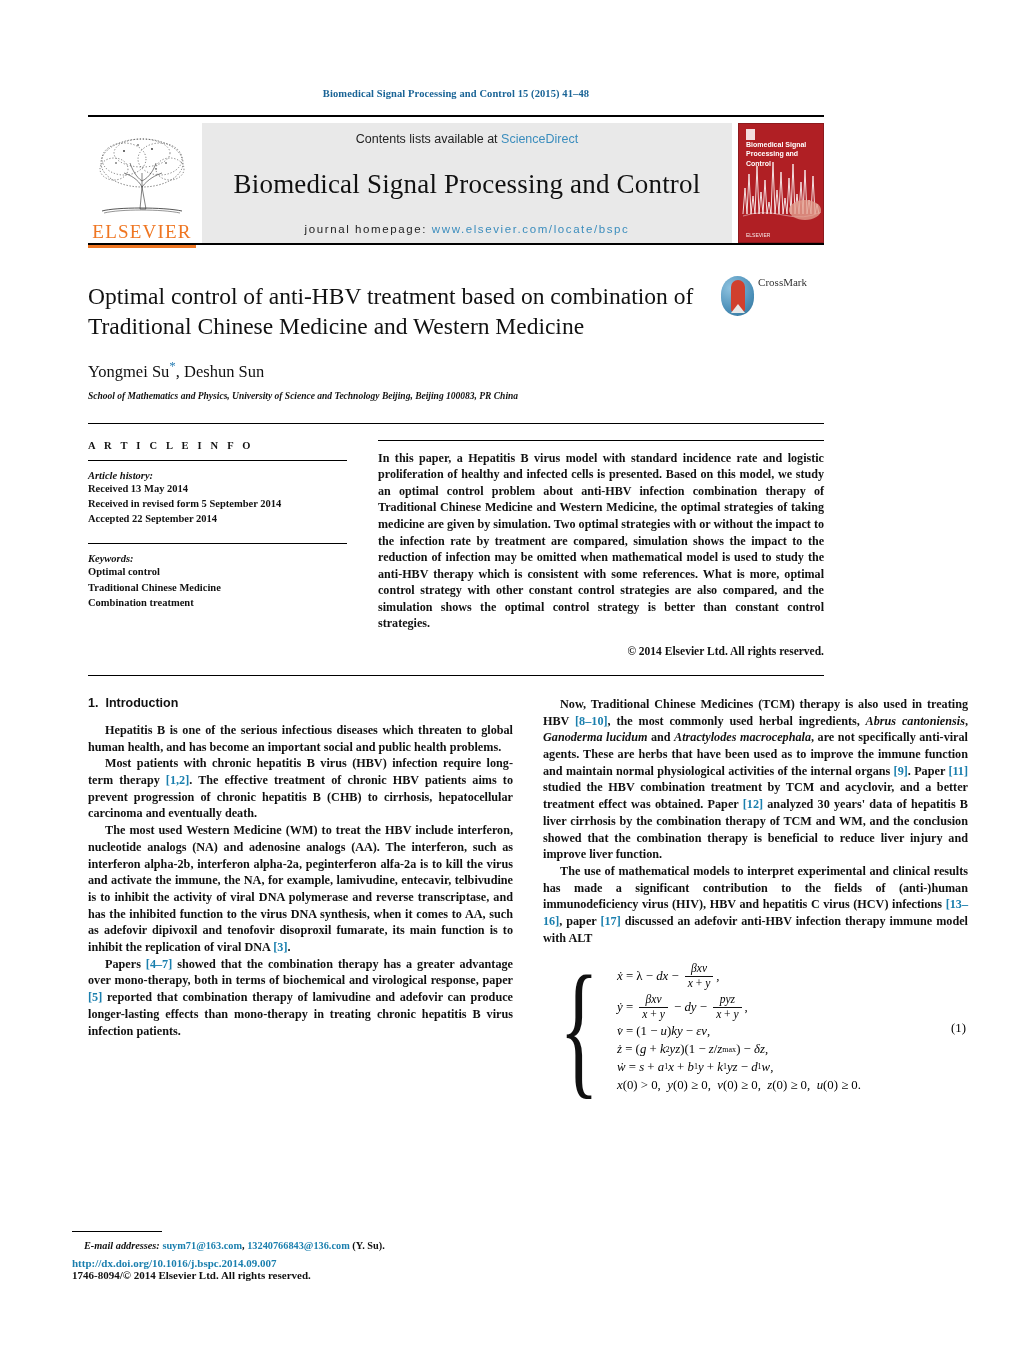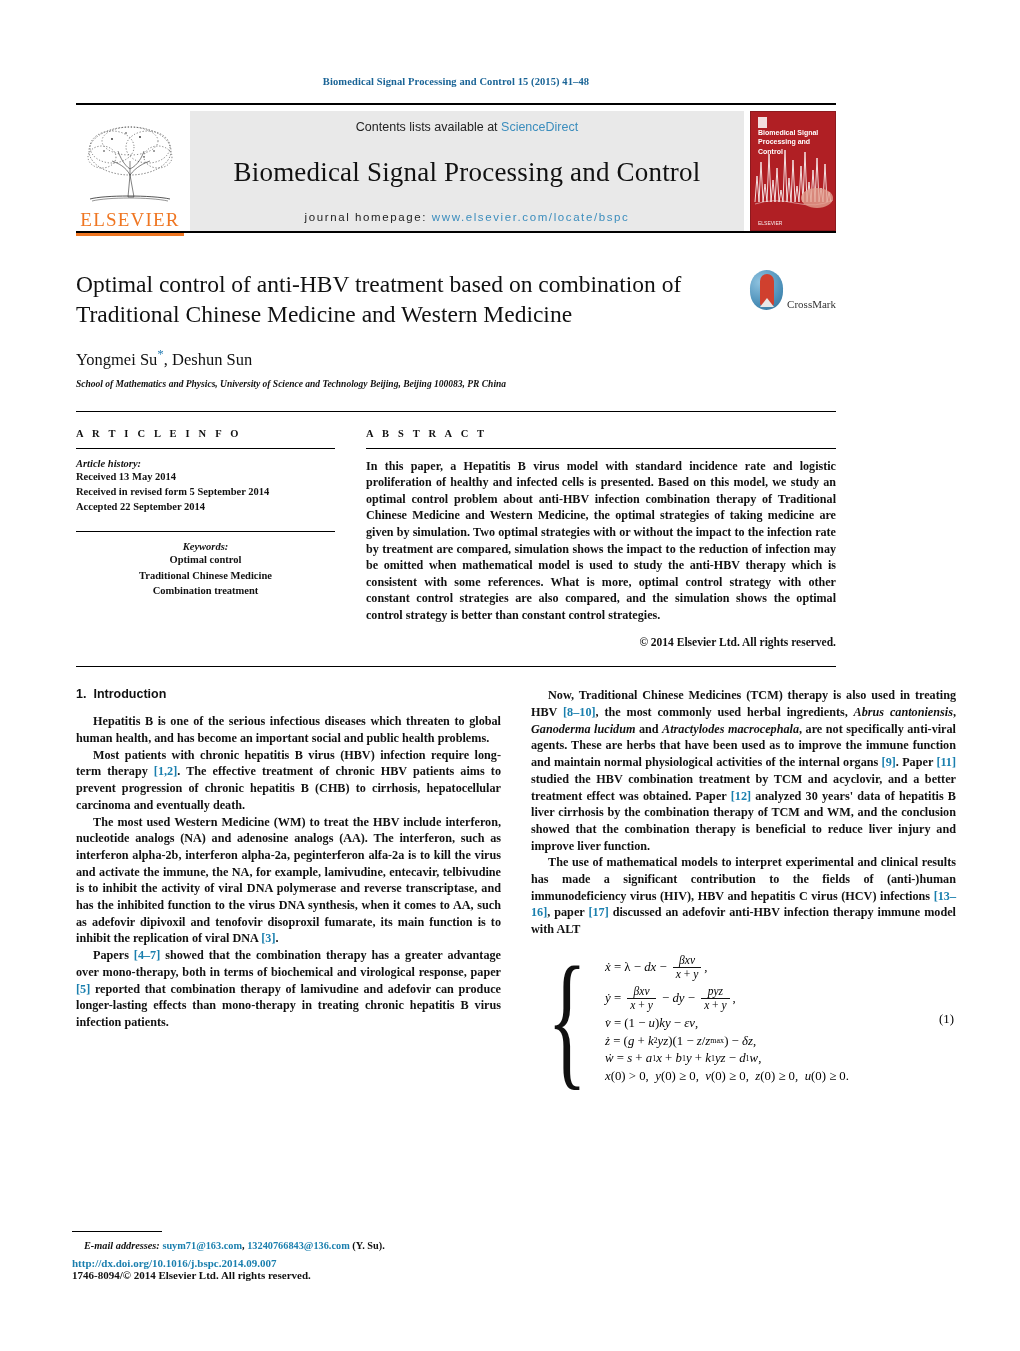--- a/index.html
+++ b/index.html
@@ -5,21 +5,21 @@
   * { box-sizing: border-box; }
   html, body { margin:0; padding:0; }
   body {
     width:1020px; height:1351px;
     background:#ffffff;
     font-family:"Liberation Serif", serif;
     color:#000;
     position:relative;
     overflow:hidden;
   }
-  .page { position:relative; width:912px; height:1351px; padding:4px; }
+  .page { position:relative; width:912px; height:1351px; padding:16px; }
 
   
   .runhead {
     text-align:center;
     font-family:"Liberation Serif", serif;
     font-weight:bold;
     font-size:10.5px;
     color:#1a6496;
     letter-spacing:.1px;
     padding-top:72px;
@@ -123,23 +123,23 @@
   .authors .star { color:#2a7fb5; font-size:13px; vertical-align:super; }
   .affil {
     font-family:"Liberation Serif", serif;
     font-style:italic;
     font-weight:bold;
     font-size:9.5px;
     margin-top:9px;
     color:#111;
   }
   .crossmark {
-    position:absolute; right:0; top:-6px;
+    position:absolute; right:17px; top:-6px;
     width:86px; height:46px;
-    display:flex; align-items:flex-end; gap:4px;
+    display:flex; align-items:flex-start; gap:4px;
   }
   .cm-badge {
     width:34px;height:40px;border-radius:50%/46%;
     background:radial-gradient(circle at 30% 30%, #8fc3e0, #4b8fb8 62%, #2f6e93 100%);
     position:relative; display:block;
   }
   .cm-inner{
     position:absolute; left:50%; top:4px; transform:translateX(-50%);
     width:14px;height:32px;background:#d0402e;border-radius:7px 7px 3px 3px;
   }
@@ -168,21 +168,21 @@
     margin-bottom:9px;
   }
   .hr-thin { border-top:1px solid #000; margin:0 0 9px 0; }
   .hist-label, .kw-label {
     font-style:italic; font-weight:bold; font-size:10.5px; color:#111;
   }
   .hist-line, .kw-line {
     font-size:10.5px; color:#111; line-height:1.45; font-weight:bold;
   }
   .hist { margin-bottom:17px; }
-  .kwblock { border-top:1px solid #000; padding-top:9px;text-align:center; }
+  .kwblock { border-top:1px solid #000; padding-top:9px; }
   .abstract-text {
     font-size:12.1px; line-height:1.37; text-align:justify; color:#111;
     font-weight:bold;
   }
   .copyright { text-align:right; font-size:11.5px; margin-top:13px; font-weight:bold; color:#111; }
 
   
   .bodywrap {
     margin:18px 72px 0 72px;
     border-top:1px solid #000;
@@ -324,21 +324,20 @@
       </div>
       <div class="kwblock">
         <div class="kw-label">Keywords:</div>
         <div class="kw-line">Optimal control</div>
         <div class="kw-line">Traditional Chinese Medicine</div>
         <div class="kw-line">Combination treatment</div>
       </div>
     </div>
 
     <div class="col-abs">
-      <div class="sec-head">A B S T R A C T</div>
       <div class="hr-thin"></div>
       <div class="abstract-text">In this paper, a Hepatitis B virus model with standard incidence rate and logistic proliferation of healthy and infected cells is presented. Based on this model, we study an optimal control problem about anti-HBV infection combination therapy of Traditional Chinese Medicine and Western Medicine, the optimal strategies of taking medicine are given by simulation. Two optimal strategies with or without the impact to the infection rate by treatment are compared, simulation shows the impact to the reduction of infection may be omitted when mathematical model is used to study the anti-HBV therapy which is consistent with some references. What is more, optimal control strategy with other constant control strategies are also compared, and the simulation shows the optimal control strategy is better than constant control strategies.</div>
       <div class="copyright">© 2014 Elsevier Ltd. All rights reserved.</div>
     </div>
   </div>
 
   <div class="bodywrap">
     <div class="bcol">
       <div class="h2">
         <span class="num">1.</span><span>Introduction</span>

